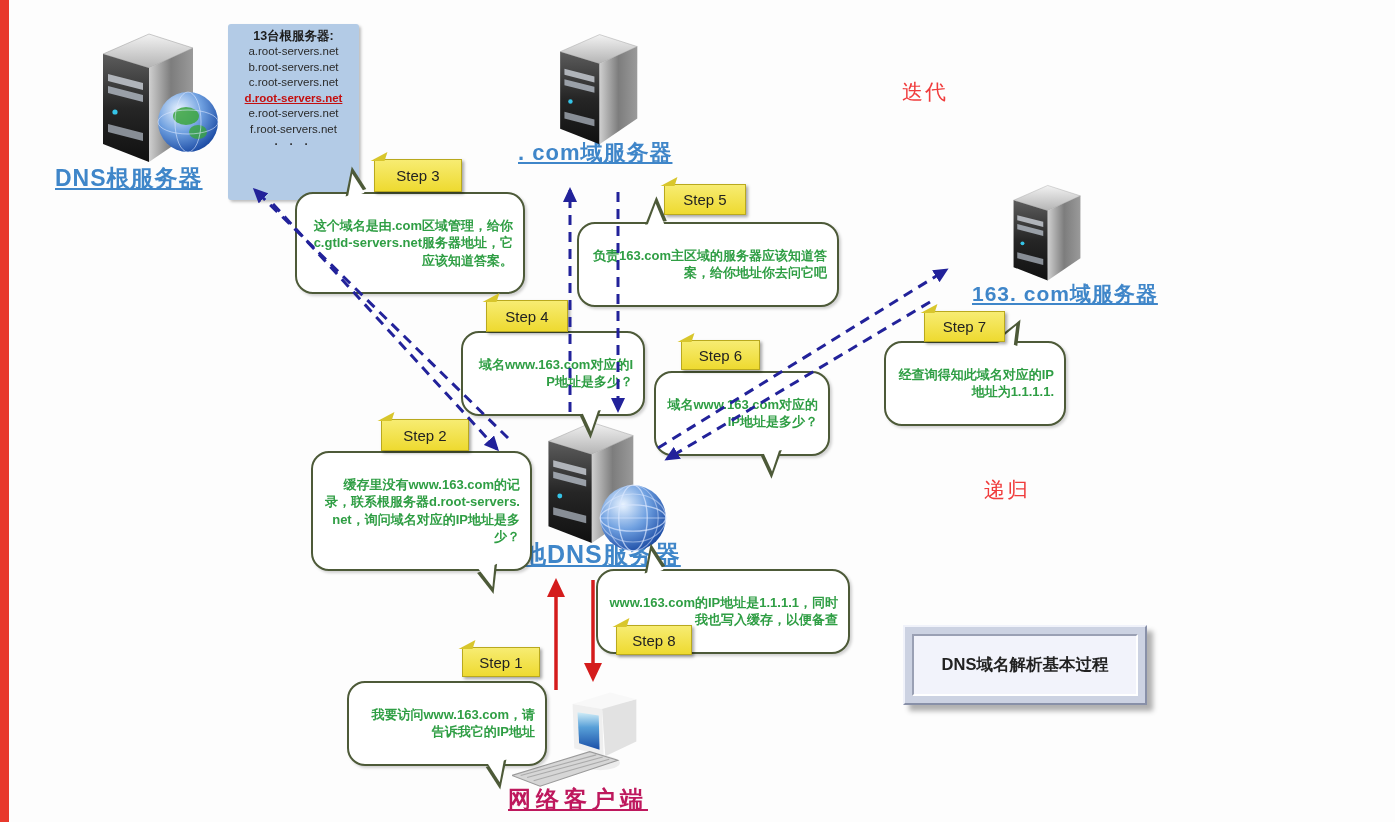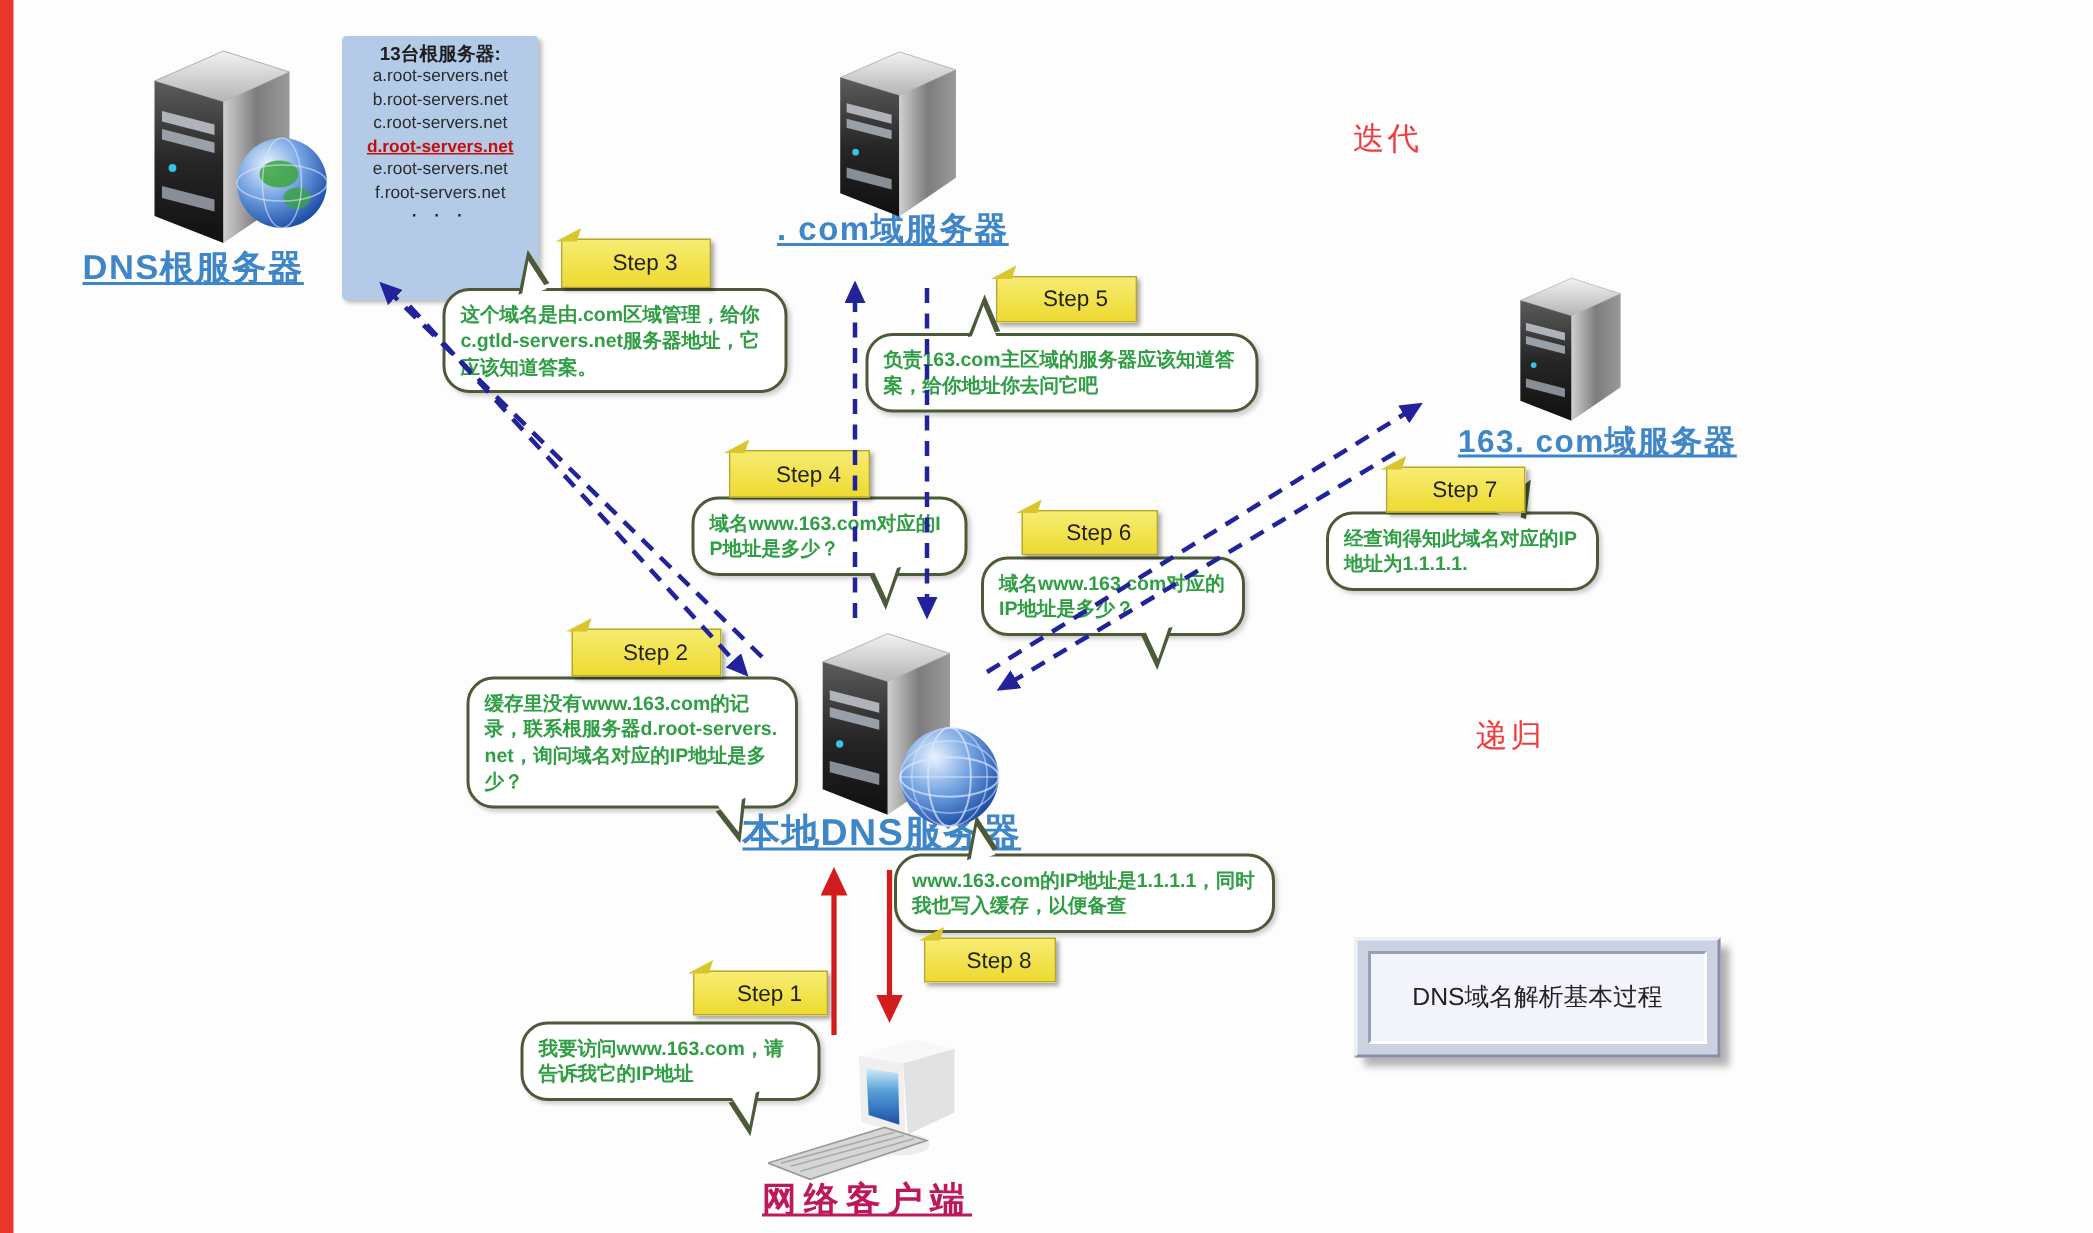--- a/index.html
+++ b/index.html
@@ -15,28 +15,28 @@
   .listbox{position:absolute;background:#b3cbe6;border-radius:3px;box-shadow:2px 2px 3px rgba(0,0,0,.25);
            text-align:center;padding-top:5px;box-sizing:border-box;}
   .lb-title{font-size:12.5px;font-weight:bold;color:#1d1d1d;line-height:15px;}
   .lb-item{font-size:11.5px;color:#2a2a2a;line-height:15.5px;}
   .lb-item.hl{color:#c40f0f;font-weight:bold;text-decoration:underline;}
   .lb-item.dots{letter-spacing:4px;font-weight:bold;}
 
   
   .note{position:absolute;background:linear-gradient(#f7ec72,#eeda30);border:1px solid #b9a91e;
         box-shadow:2px 2px 3px rgba(0,0,0,.35);text-align:center;color:#222;font-size:15px;
-        display:flex;align-items:center;justify-content:center;z-index:6;padding-left:12px;}
+        display:flex;align-items:center;justify-content:center;z-index:6;}
   .note::before{content:"";position:absolute;left:-3px;top:-8px;border-bottom:9px solid #d8c62c;
         border-left:14px solid transparent;transform:skewX(-18deg);}
 
   
   .bubble{position:absolute;background:#fff;border:2px solid #4d5a38;border-radius:18px;
-          color:#2f9e44;font-weight:bold;font-size:13px;line-height:1.34;text-align:left;
-          padding:7px 10px;box-sizing:border-box;word-break:break-all;
+          color:#2f9e44;font-weight:bold;font-size:13px;line-height:1.34;text-align:right;
+          padding:23px 10px;box-sizing:border-box;word-break:break-all;
           box-shadow:2px 2px 3px rgba(0,0,0,.18);z-index:5;}
   .tail{position:absolute;width:24px;height:26px;transform-origin:50% 0;}
   .tail::before{content:"";position:absolute;left:0;top:0;width:0;height:0;
           border-left:6px solid transparent;border-right:16px solid transparent;border-top:26px solid #4d5a38;}
   .tail::after{content:"";position:absolute;left:3px;top:-3px;width:0;height:0;
           border-left:5px solid transparent;border-right:13px solid transparent;border-top:22px solid #fff;}
   .t-b1{right:36px;bottom:-25px;transform:rotate(-20deg);}
   .t-b2{right:30px;bottom:-25px;transform:rotate(-25deg);}
   .t-b4{right:40px;bottom:-24px;transform:rotate(-12deg);}
   .t-b6{right:44px;bottom:-24px;transform:rotate(-12deg);}
@@ -45,21 +45,21 @@
   .t-b7{right:46px;top:-1px;transform:rotate(200deg);}
   .t-b8{left:44px;top:-1px;transform:rotate(160deg);}
 
   
   .red-note{position:absolute;color:#f03c3c;font-size:21px;letter-spacing:2px;}
 
   
   .title-box{position:absolute;left:903px;top:625px;width:244px;height:80px;background:#ccd2e2;
              border-top:2px solid #f0f2fa;border-left:2px solid #f0f2fa;
              border-bottom:2px solid #8890a8;border-right:2px solid #8890a8;
-             box-shadow:6px 6px 5px rgba(0,0,0,.3);box-sizing:border-box;z-index:4;}
+             box-shadow:6px 6px 5px rgba(0,0,0,.3);box-sizing:border-box;z-index:4;font-weight:bold;}
   .title-inner{position:absolute;left:7px;top:7px;right:7px;bottom:7px;background:#f2f3fb;
              border-top:2px solid #9aa0b4;border-left:2px solid #9aa0b4;
              border-bottom:2px solid #ffffff;border-right:2px solid #ffffff;
              display:flex;align-items:center;justify-content:center;color:#222;font-size:16.5px;}
 
   .overlay{position:absolute;left:0;top:0;width:1395px;height:822px;pointer-events:none;z-index:8;}
   .icon{z-index:2;}
 </style>
 </head>
 <body>

